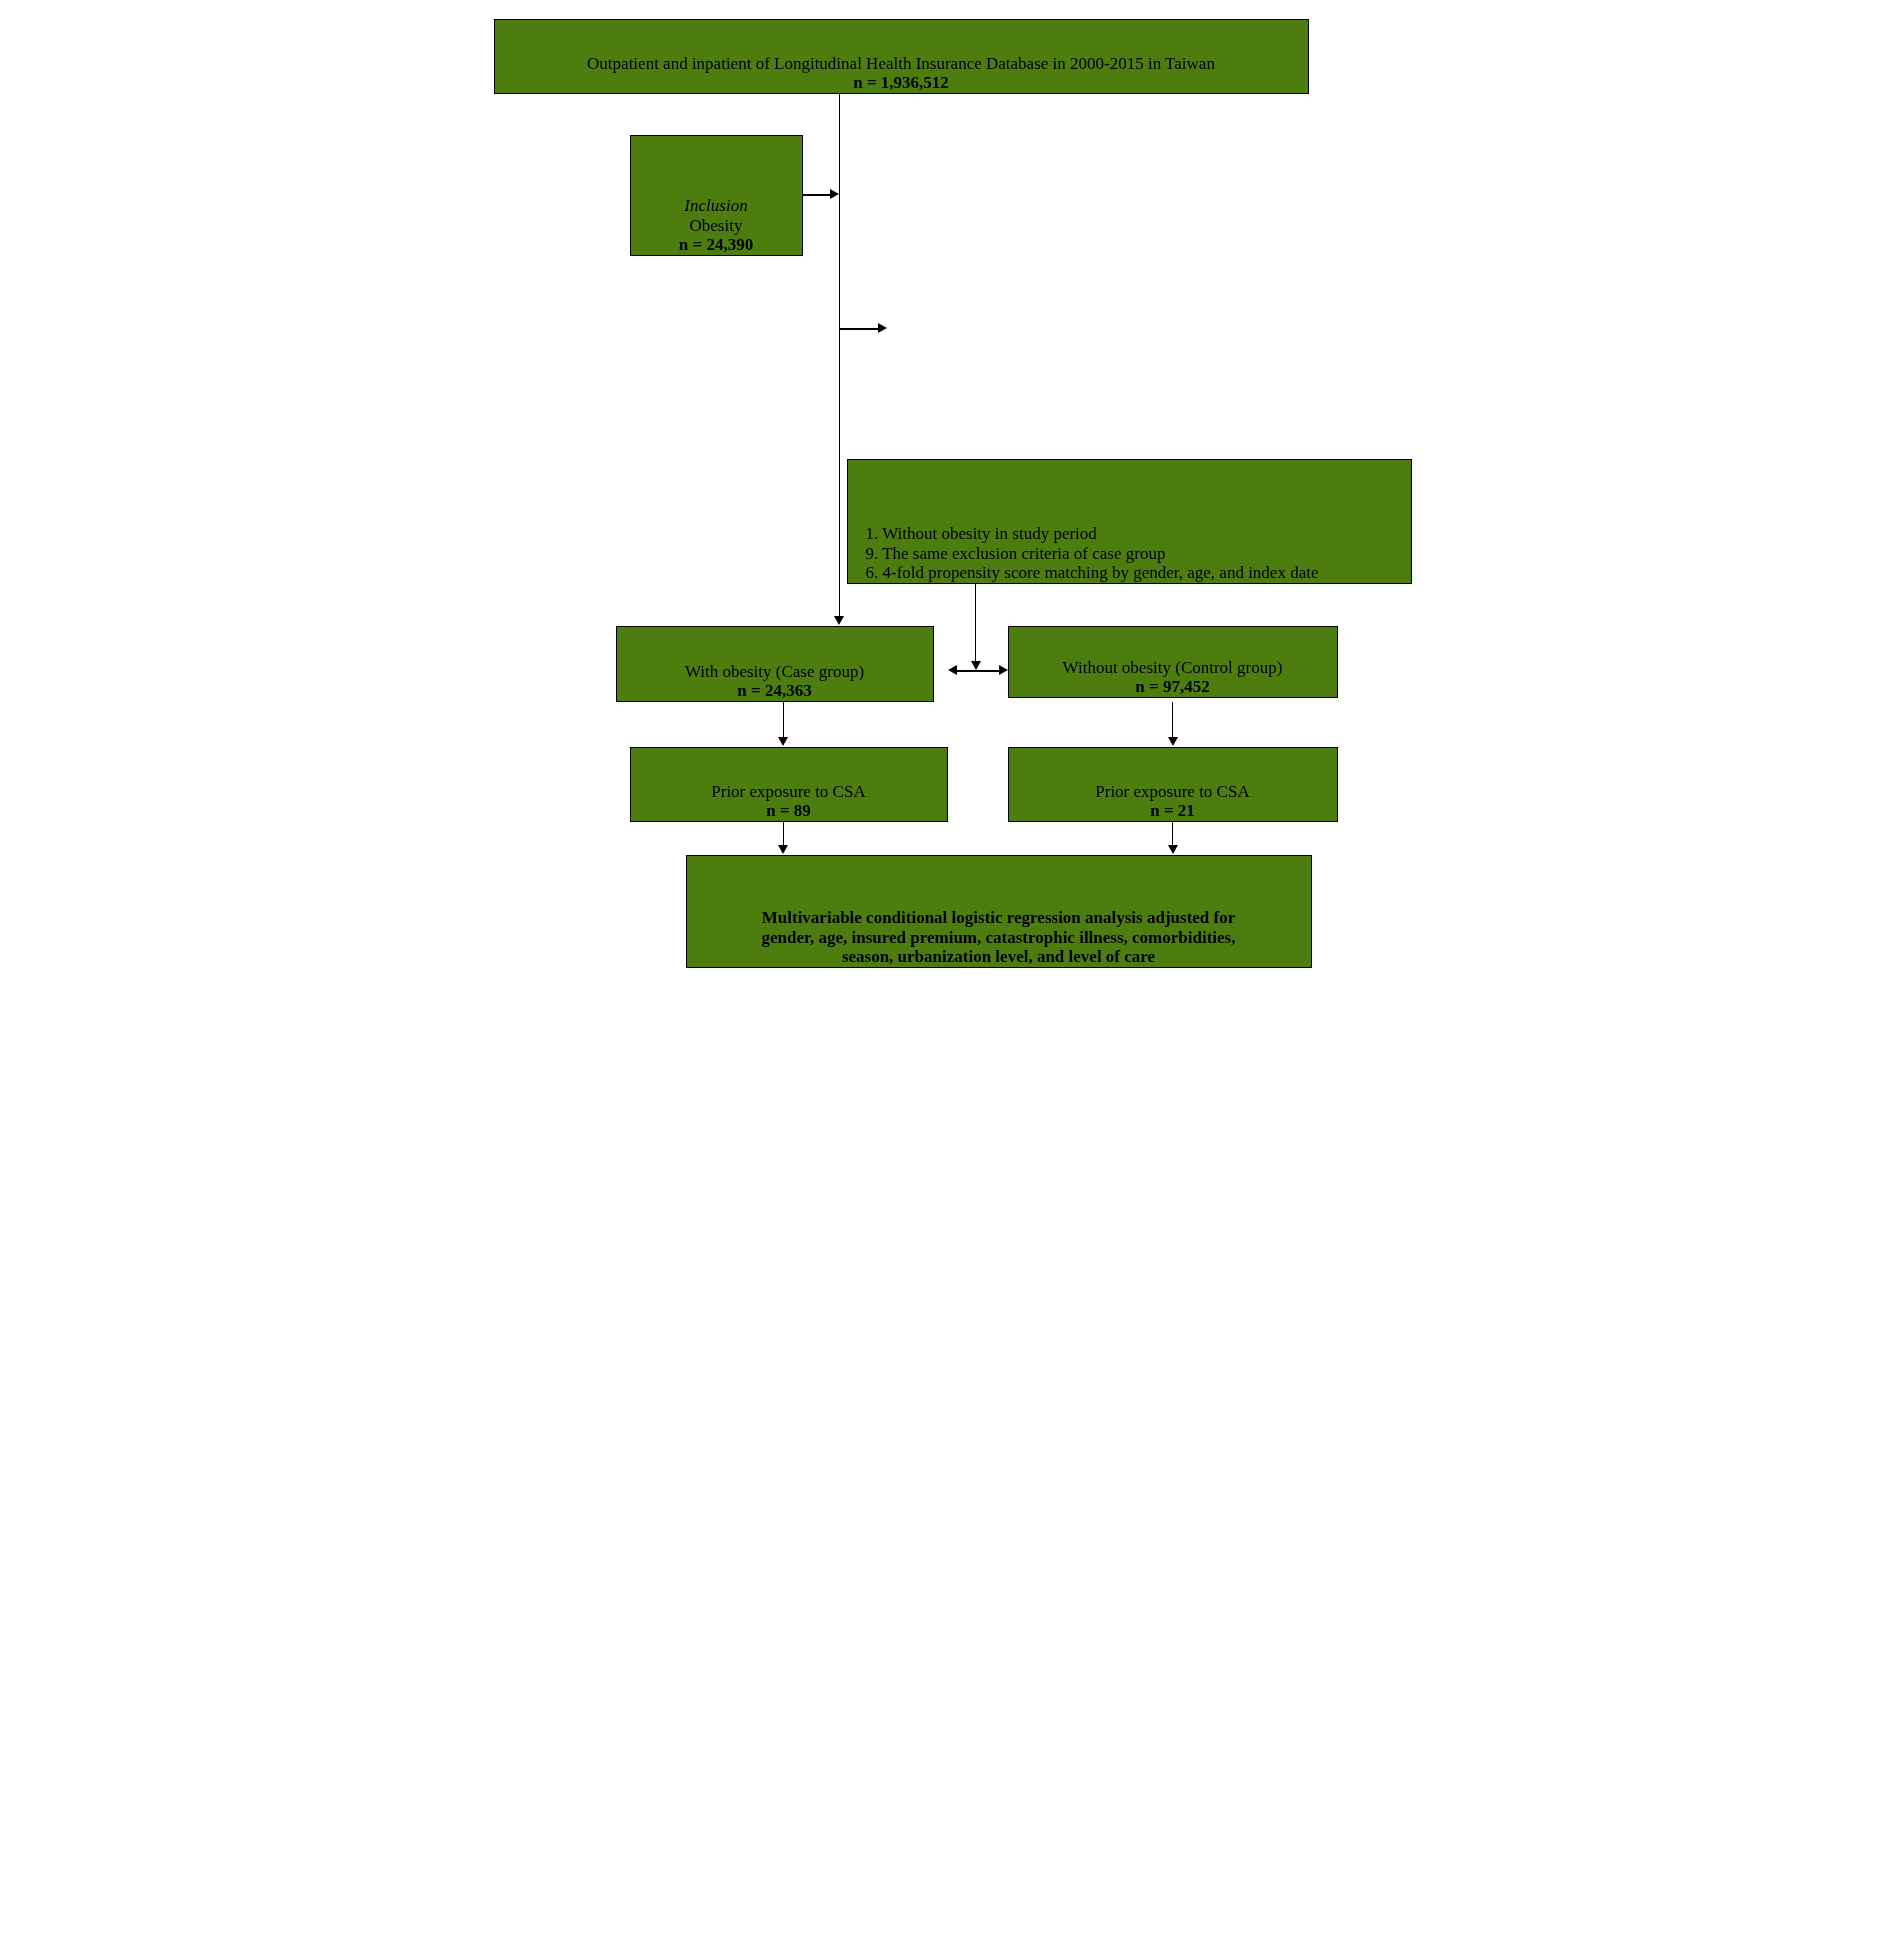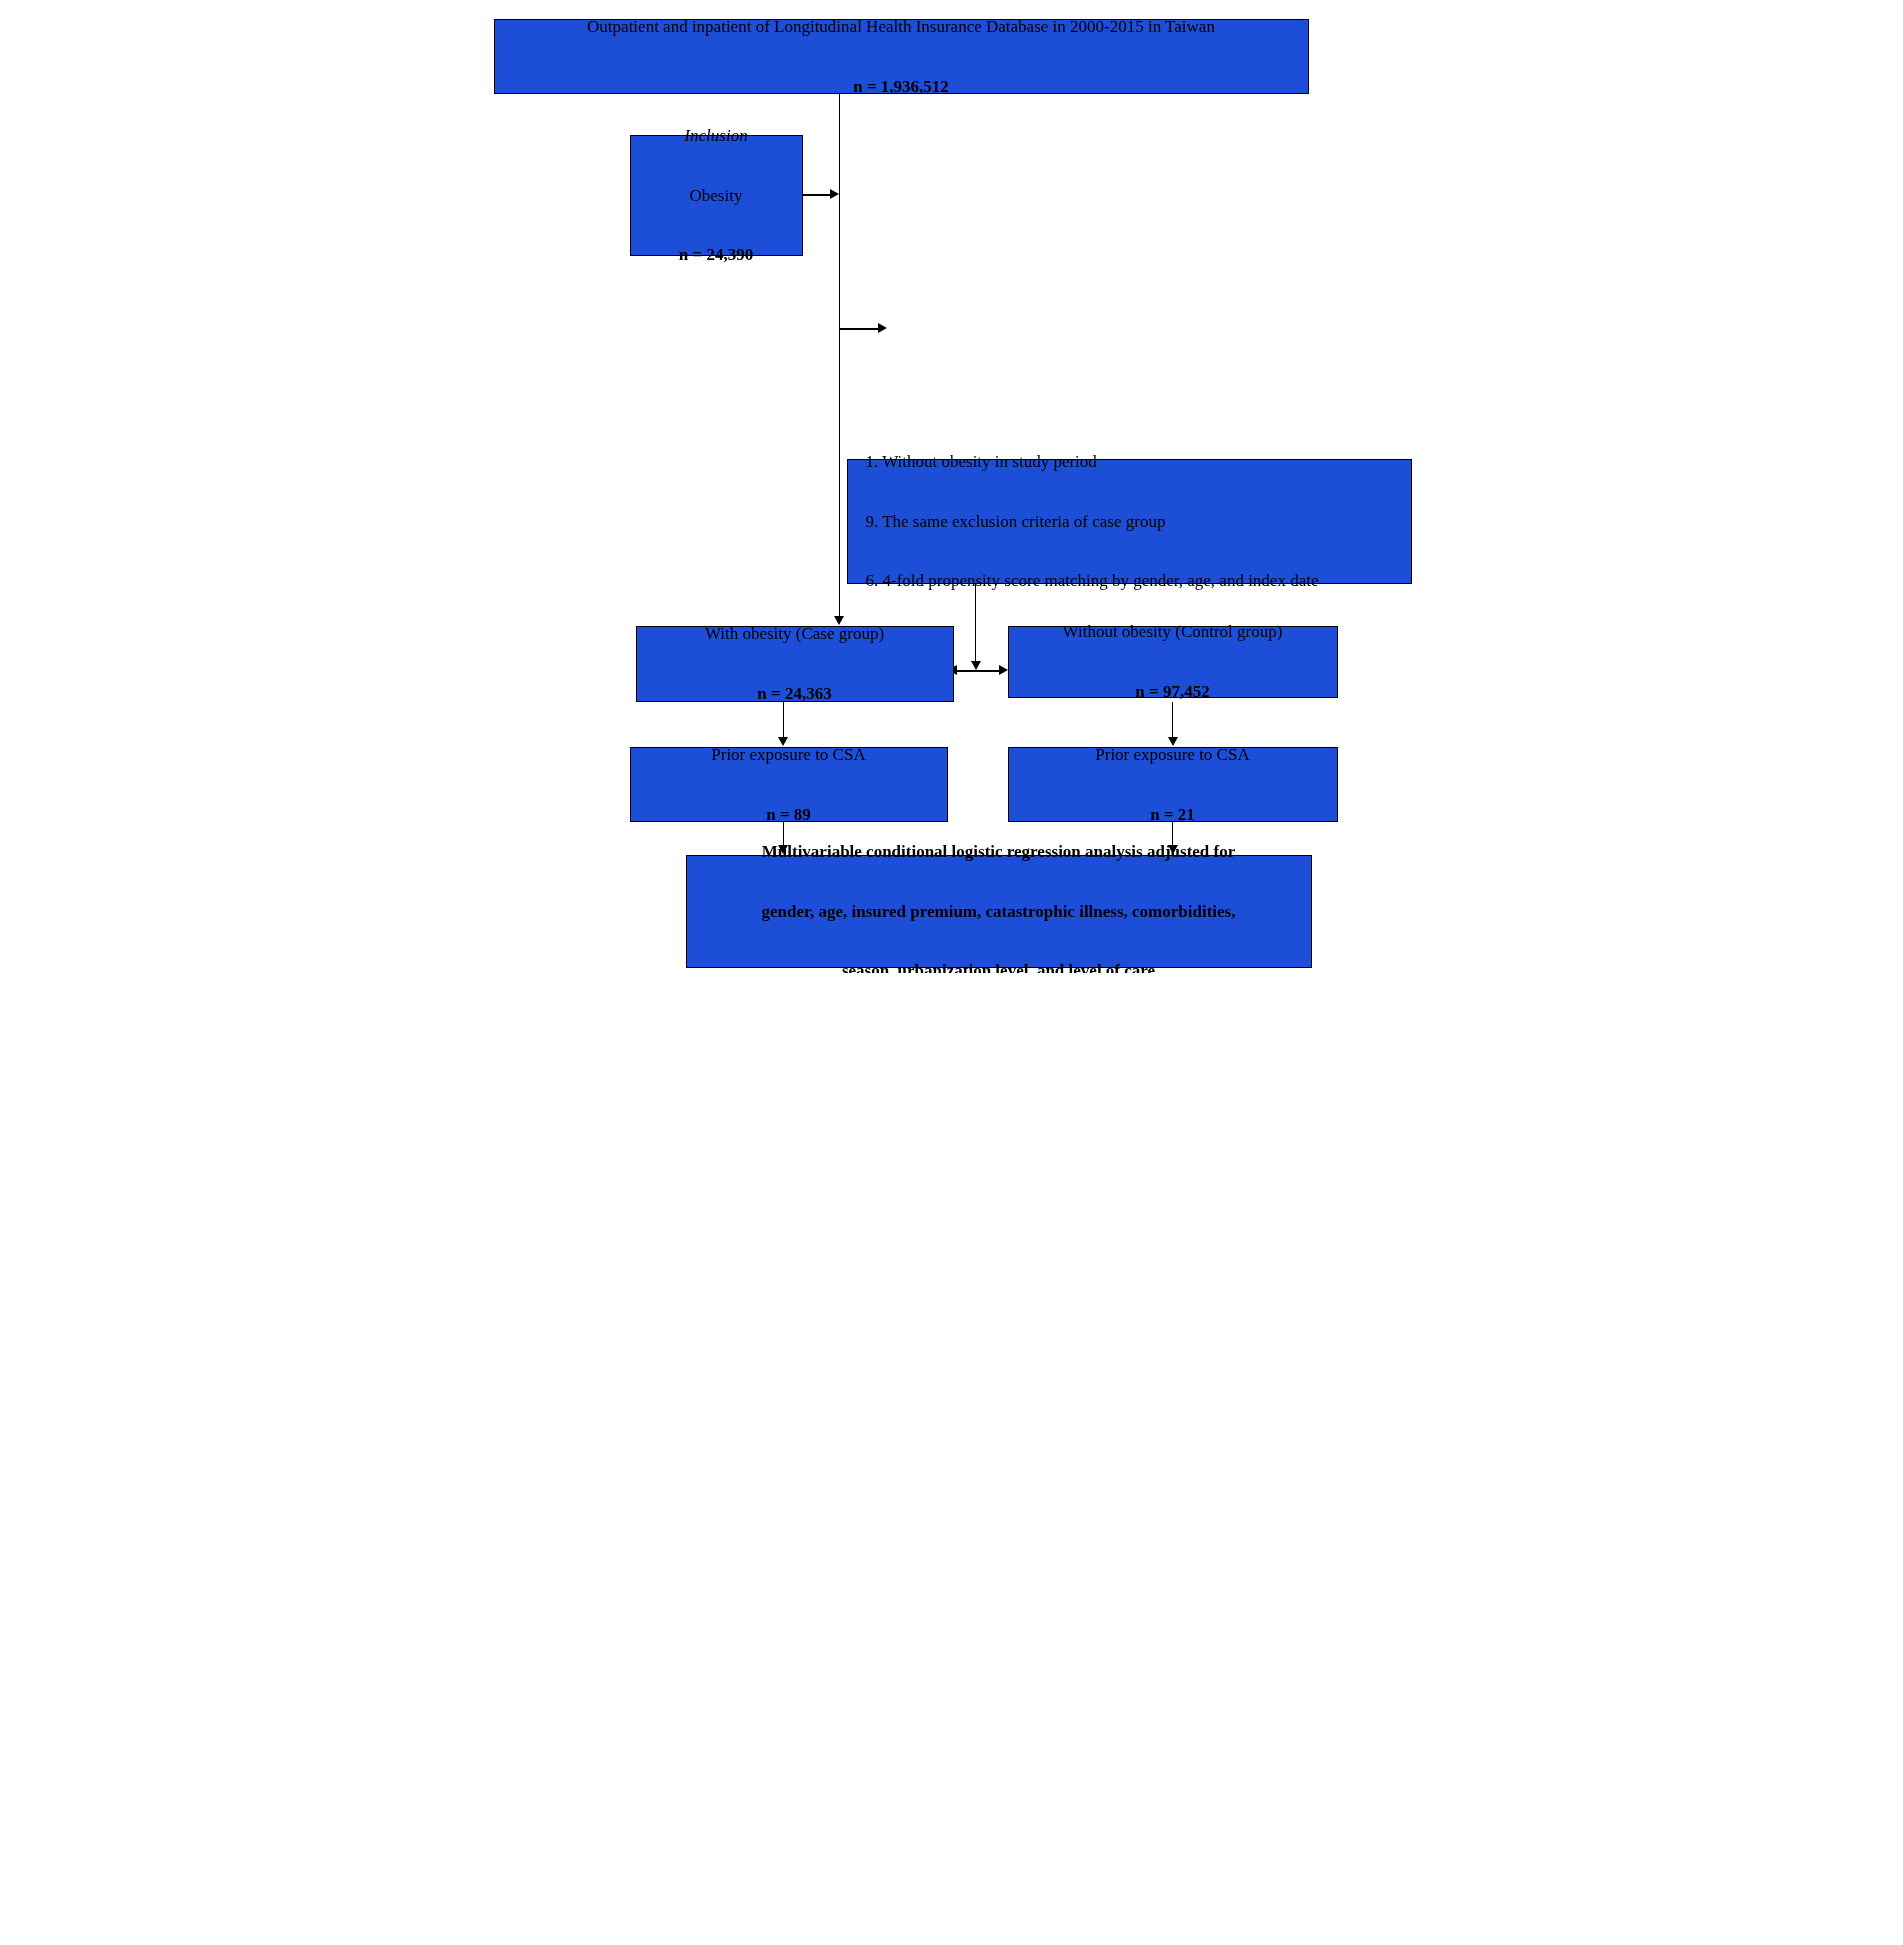--- a/index.html
+++ b/index.html
@@ -9,27 +9,26 @@
     width:952px;
     height:973px;
     background:#ffffff;
     color:#000000;
     font-family:"Liberation Serif", serif;
     margin:0 auto;
   }
   .box {
     position:absolute;
     border:1.9px solid #000000;
-    background:#1d4ed8;
+    background:#4d7c0f;
     display:flex;
     flex-direction:column;
-    justify-content:center;
+    justify-content:flex-end;
     font-size:17px;
     line-height:1.15;
-    gap:40px;
   }
   .center { text-align:center; }
   .bold   { font-weight:bold; }
   .italic { font-style:italic; }
   .item   { text-align:left; padding-left:18px; padding-right:6.4px; }
   .vline, .hline { position:absolute; background:#000000; }
   .arr { position:absolute; width:0; height:0; }
   .arr.down  { border-left:5.7px solid transparent; border-right:5.7px solid transparent; border-top:9.5px solid #000000; }
   .arr.right { border-top:5.7px solid transparent; border-bottom:5.7px solid transparent; border-left:9.5px solid #000000; }
   .arr.left  { border-top:5.7px solid transparent; border-bottom:5.7px solid transparent; border-right:9.5px solid #000000; }
@@ -66,21 +65,21 @@
     <div class="item">6. 4-fold propensity score matching by gender, age, and index date</div>
   </div>
 
   <div class="vline" style="left:499px; top:583px; width:1.9px; height:79px;"></div>
   <div class="arr down" style="left:495px; top:661px;"></div>
 
   <div class="hline" style="left:480px; top:670px; width:44px; height:1.9px;"></div>
   <div class="arr left" style="left:472px; top:665px;"></div>
   <div class="arr right" style="left:523px; top:665px;"></div>
 
-  <div class="box center" style="left:160px; top:626px; width:318px; height:76px;">
+  <div class="box center" style="left:140px; top:626px; width:318px; height:76px;">
     <div>With obesity (Case group)</div>
     <div class="bold">n = 24,363</div>
   </div>
 
   <div class="box center" style="left:532px; top:626px; width:330px; height:72px;">
     <div>Without obesity (Control group)</div>
     <div class="bold">n = 97,452</div>
   </div>
 
   <div class="vline" style="left:307px; top:702px; width:1.9px; height:35px;"></div>

